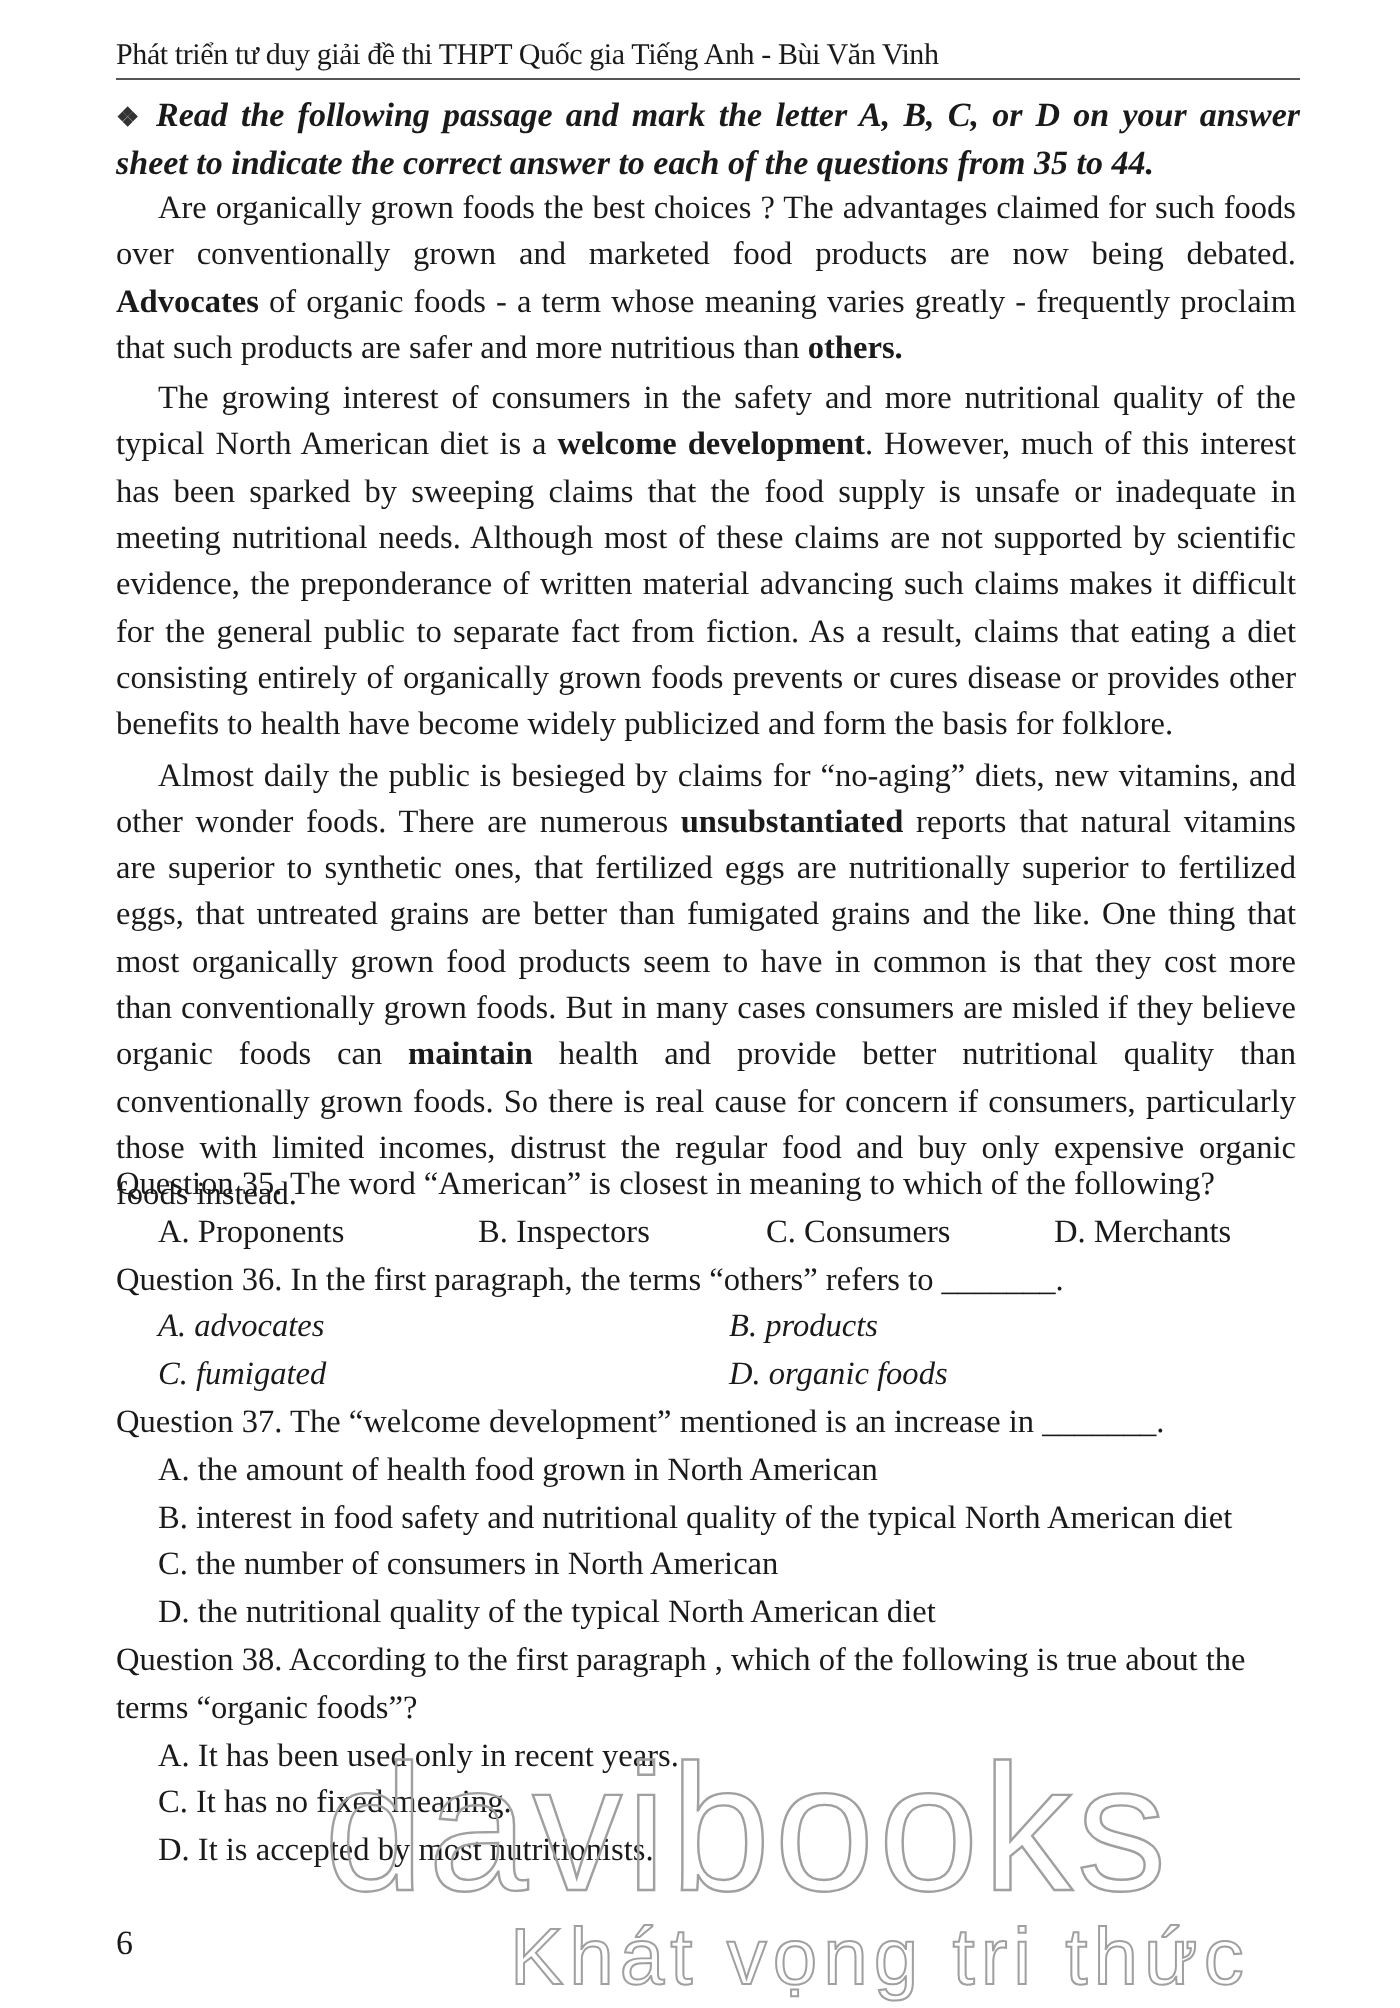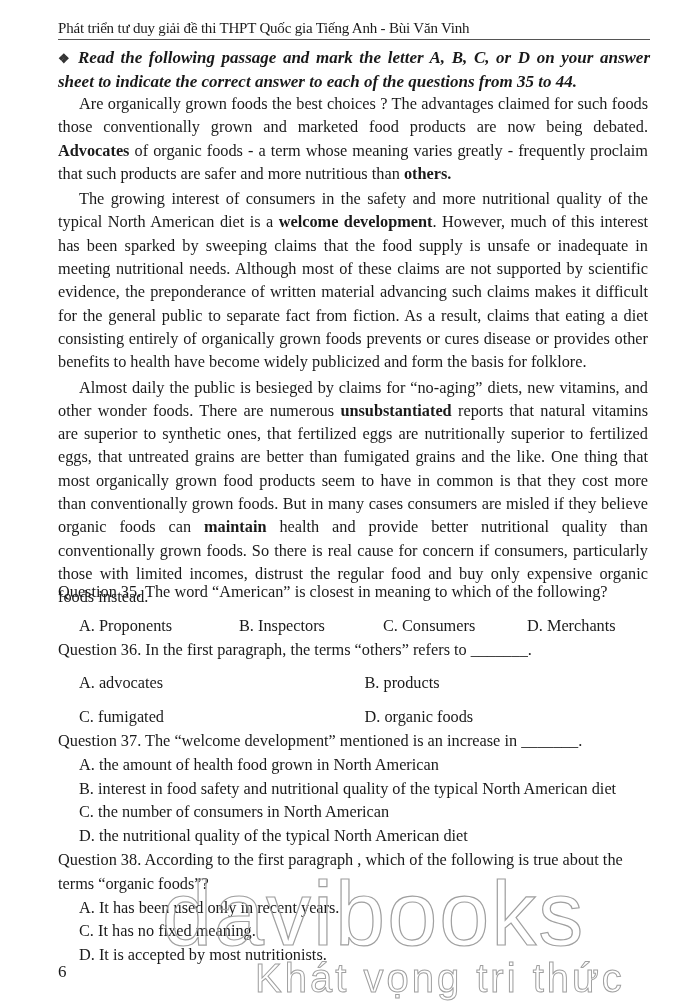--- a/index.html
+++ b/index.html
@@ -25,43 +25,43 @@
       font-size: 16.3px; line-height: 23.3px; text-align: justify;
     }
     .passage p { margin: 0 0 2px 0; text-indent: 21px; }
     .passage b { font-weight: bold; }
     .questions {
       position: absolute; left: 58px; top: 580px; width: 592px;
       font-size: 16.3px; line-height: 23.8px;
     }
     .q-stem { margin: 0; }
     .q-stem b { font-weight: normal; margin-top: 40px; }
-    .opt-row { display: flex; padding-left: 21px; margin-top: 10px; }
+    .opt-row { display: flex; padding-left: 21px; }
     .opt4 span { display: inline-block; }
     .opt4 .o0 { width: 160px; } .opt4 .o1 { width: 144px; } .opt4 .o2 { width: 144px; }
-    .opt2 span { display: inline-block; width: 292px; }
+    .opt2 span { display: inline-block; width: 292px; font-style: italic; }
     .opt1 { padding-left: 21px; }
     .page-number {
       position: absolute; left: 58px; top: 962px; font-size: 17px;
     }
     .watermark {
       position: absolute; left: 0; top: 0; pointer-events: none;
     }
   </style>
 </head>
 <body>
 
 <div class="running-header">Phát triển tư duy giải đề thi THPT Quốc gia Tiếng Anh - Bùi Văn Vinh</div>
 
 <div class="instruction">
   <span class="bullet">❖</span><span>Read the following passage and mark the letter A, B, C, or D on your answer sheet to indicate the correct answer to each of the questions from 35 to 44.</span>
 </div>
 
 <div class="passage">
-  <p><span>Are organically grown foods the best choices ? The advantages claimed for such foods those conventionally grown and marketed food products are now being debated. </span><b>Advocates</b><span> of organic foods - a term whose meaning varies greatly - frequently proclaim that such products are safer and more nutritious than </span><b>others.</b></p>
+  <p><span>Are organically grown foods the best choices ? The advantages claimed for such foods over conventionally grown and marketed food products are now being debated. </span><b>Advocates</b><span> of organic foods - a term whose meaning varies greatly - frequently proclaim that such products are safer and more nutritious than </span><b>others.</b></p>
   <p><span>The growing interest of consumers in the safety and more nutritional quality of the typical North American diet is a </span><b>welcome development</b><span>. However, much of this interest has been sparked by sweeping claims that the food supply is unsafe or inadequate in meeting nutritional needs. Although most of these claims are not supported by scientific evidence, the preponderance of written material advancing such claims makes it difficult for the general public to separate fact from fiction. As a result, claims that eating a diet consisting entirely of organically grown foods prevents or cures disease or provides other benefits to health have become widely publicized and form the basis for folklore.</span></p>
   <p><span>Almost daily the public is besieged by claims for “no-aging” diets, new vitamins, and other wonder foods. There are numerous </span><b>unsubstantiated</b><span> reports that natural vitamins are superior to synthetic ones, that fertilized eggs are nutritionally superior to fertilized eggs, that untreated grains are better than fumigated grains and the like. One thing that most organically grown food products seem to have in common is that they cost more than conventionally grown foods. But in many cases consumers are misled if they believe organic foods can </span><b>maintain</b><span> health and provide better nutritional quality than conventionally grown foods. So there is real cause for concern if consumers, particularly those with limited incomes, distrust the regular food and buy only expensive organic foods instead.</span></p>
 </div>
 
 <div class="questions">
 
   <div>
     <p class="q-stem"><b>Question 35.</b><span> The word </span><b>“American”</b><span> is closest in meaning to which of the following?</span></p>
     <div class="opt-row opt4">
       <span class="o0">A. Proponents</span>

